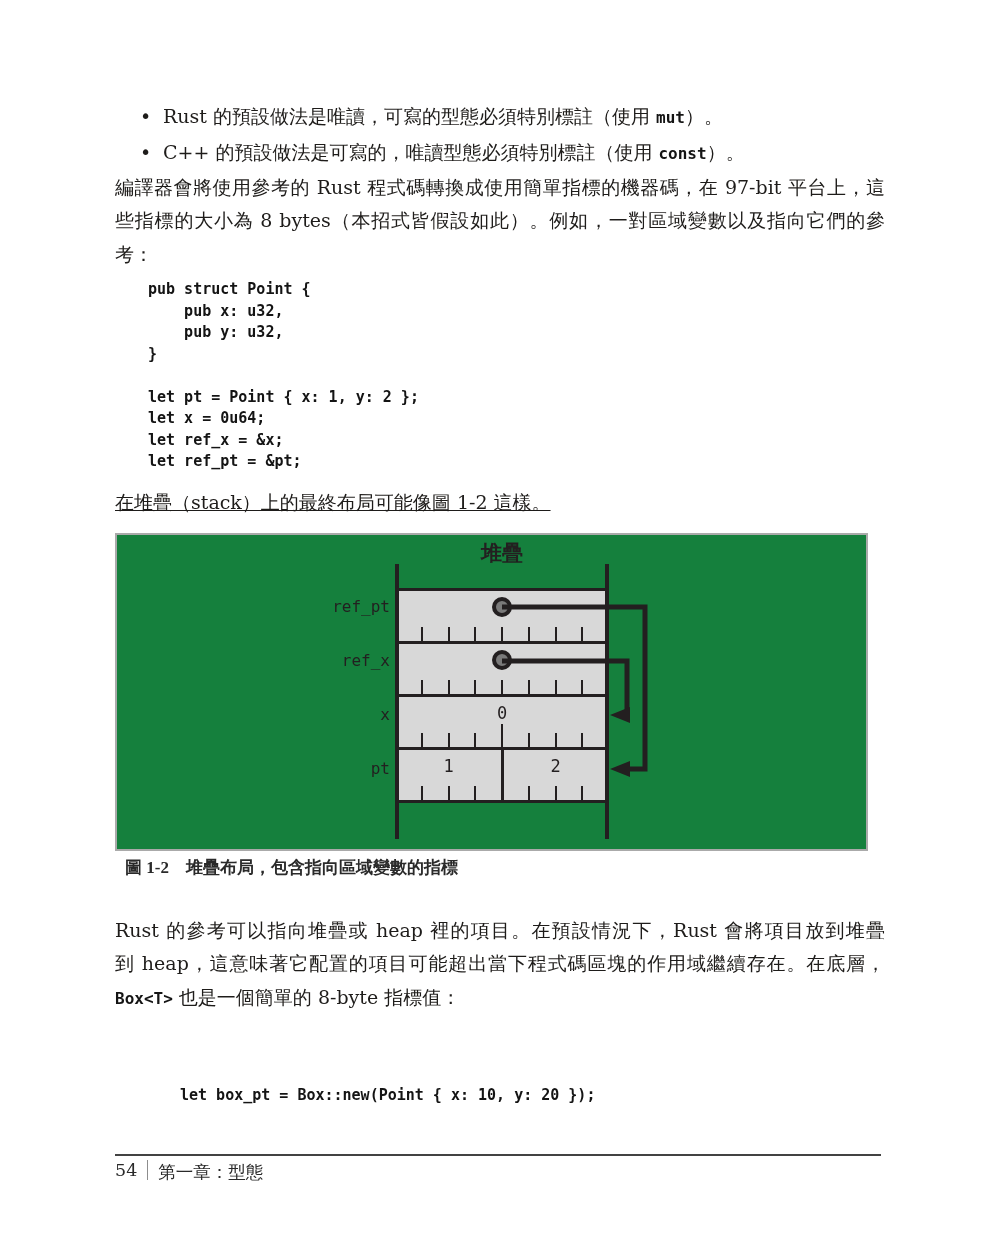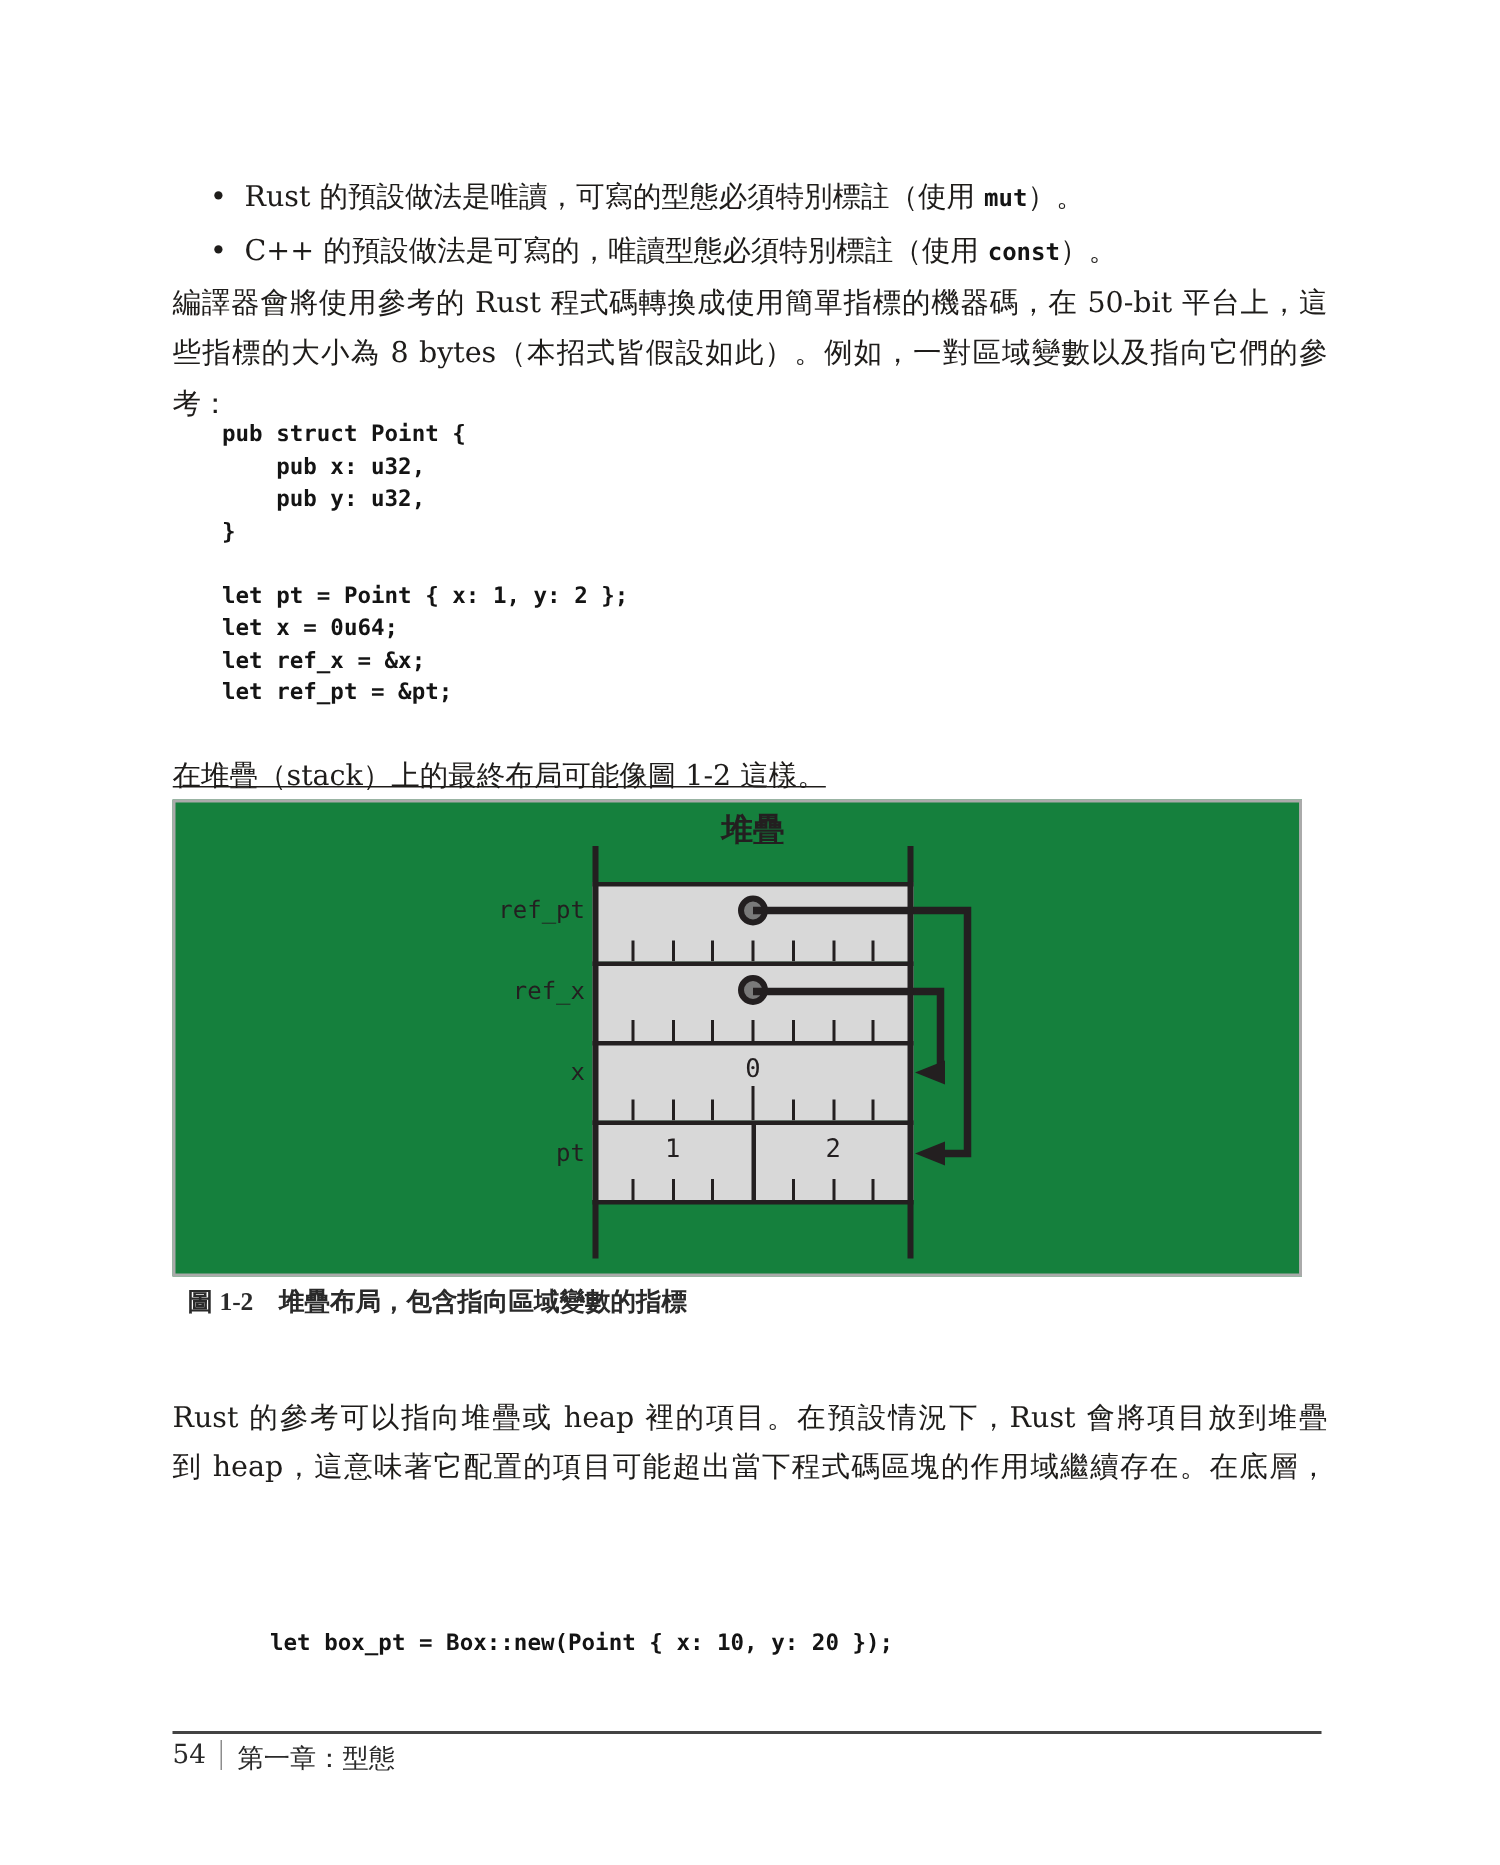--- a/index.html
+++ b/index.html
@@ -1,21 +1,21 @@
 <!DOCTYPE html>
 <html><head>
 <meta charset="utf-8">
 <style>
   html,body{margin:0;padding:0;background:#ffffff;}
   .page{position:relative;width:1000px;height:1243px;background:#ffffff;
         font-family:"DejaVu Serif",serif;color:#1e1c1a;overflow:hidden;}
   .abs{position:absolute;}
 
   
-  .body-text{font-size:19px;margin-top:15px;}
+  .body-text{font-size:19px;}
   .tline{line-height:33.4px;height:33.4px;overflow:hidden;}
   .jline{text-align:justify;text-align-last:justify;}
   .bline{line-height:35.5px;height:35.5px;}
   .bmark{display:inline-block;width:23px;font-family:"DejaVu Sans",sans-serif;}
   .icode{font-family:"DejaVu Sans Mono",monospace;font-weight:bold;font-size:16px;color:#141414;}
 
   
   .codeblock{font-family:"DejaVu Sans Mono",monospace;font-weight:bold;font-size:15px;
              line-height:21.5px;white-space:pre;color:#141414;}
 
@@ -59,21 +59,21 @@
 <body>
 
 <div class="page" style="--line: #231f20; --fill: #d8d8d8; --dotf: #7a7a7a; --boxb: #aaaaaa;">
 
   <div class="abs body-text" style="left:140px;top:99px;width:744px;">
       <div class="bline"><span class="bmark">•</span><span>Rust 的預設做法是唯讀，可寫的型態必須特別標註（使用 </span><span class="icode">mut</span><span>）。</span></div>
       <div class="bline"><span class="bmark">•</span><span>C++ 的預設做法是可寫的，唯讀型態必須特別標註（使用 </span><span class="icode">const</span><span>）。</span></div>
     </div>
 
   <div class="abs body-text" style="left:115px;top:171px;width:770px;">
-      <div class="tline jline"><span>編譯器會將使用參考的 Rust 程式碼轉換成使用簡單指標的機器碼，在 50-bit 平台上，這</span></div>
+      <div class="tline jline"><span>編譯器會將使用參考的 Rust 程式碼轉換成使用簡單指標的機器碼，在 97-bit 平台上，這</span></div>
       <div class="tline jline"><span>些指標的大小為 8 bytes（本招式皆假設如此）。例如，一對區域變數以及指向它們的參</span></div>
       <div class="tline"><span>考：</span></div>
     </div>
 
   <div class="abs codeblock" style="left:148px;top:279px;"><div>pub struct Point {</div><div>    pub x: u32,</div><div>    pub y: u32,</div><div>}</div><div>&nbsp;</div><div>let pt = Point { x: 1, y: 2 };</div><div>let x = 0u64;</div><div>let ref_x = &amp;x;</div><div>let ref_pt = &amp;pt;</div></div>
 
   <div class="abs body-text" style="left:115px;top:486px;width:770px;text-decoration:underline;">
       <div class="tline"><span>在堆疊（stack）上的最終布局可能像圖 1-2 這樣。</span></div>
     </div>
 
@@ -141,20 +141,21 @@
       <div class="rowlabel" style="top: 224px;">pt</div>
     </div>
 
   <div class="abs caption">
     <span>圖 1-2</span><span class="cap-text">堆疊布局，包含指向區域變數的指標</span>
   </div>
 
   <div class="abs body-text" style="left:115px;top:914px;width:770px;">
       <div class="tline jline"><span>Rust 的參考可以指向堆疊或 heap 裡的項目。在預設情況下，Rust 會將項目放到堆疊</span></div>
       <div class="tline jline"><span>到 heap，這意味著它配置的項目可能超出當下程式碼區塊的作用域繼續存在。在底層，</span></div>
+      <div class="tline"><span class="icode">Box&lt;T&gt;</span><span> 也是一個簡單的 8-byte 指標值：</span></div>
     </div>
 
   <div class="abs codeblock" style="left:180px;top:1045px;margin-top:40px;"><div>let box_pt = Box::new(Point { x: 10, y: 20 });</div></div>
 
   <div class="abs frule"></div>
   <div class="abs footer">
     <span>54</span>
     <span class="fbar"></span>
     <span>第一章：型態</span>
   </div>

